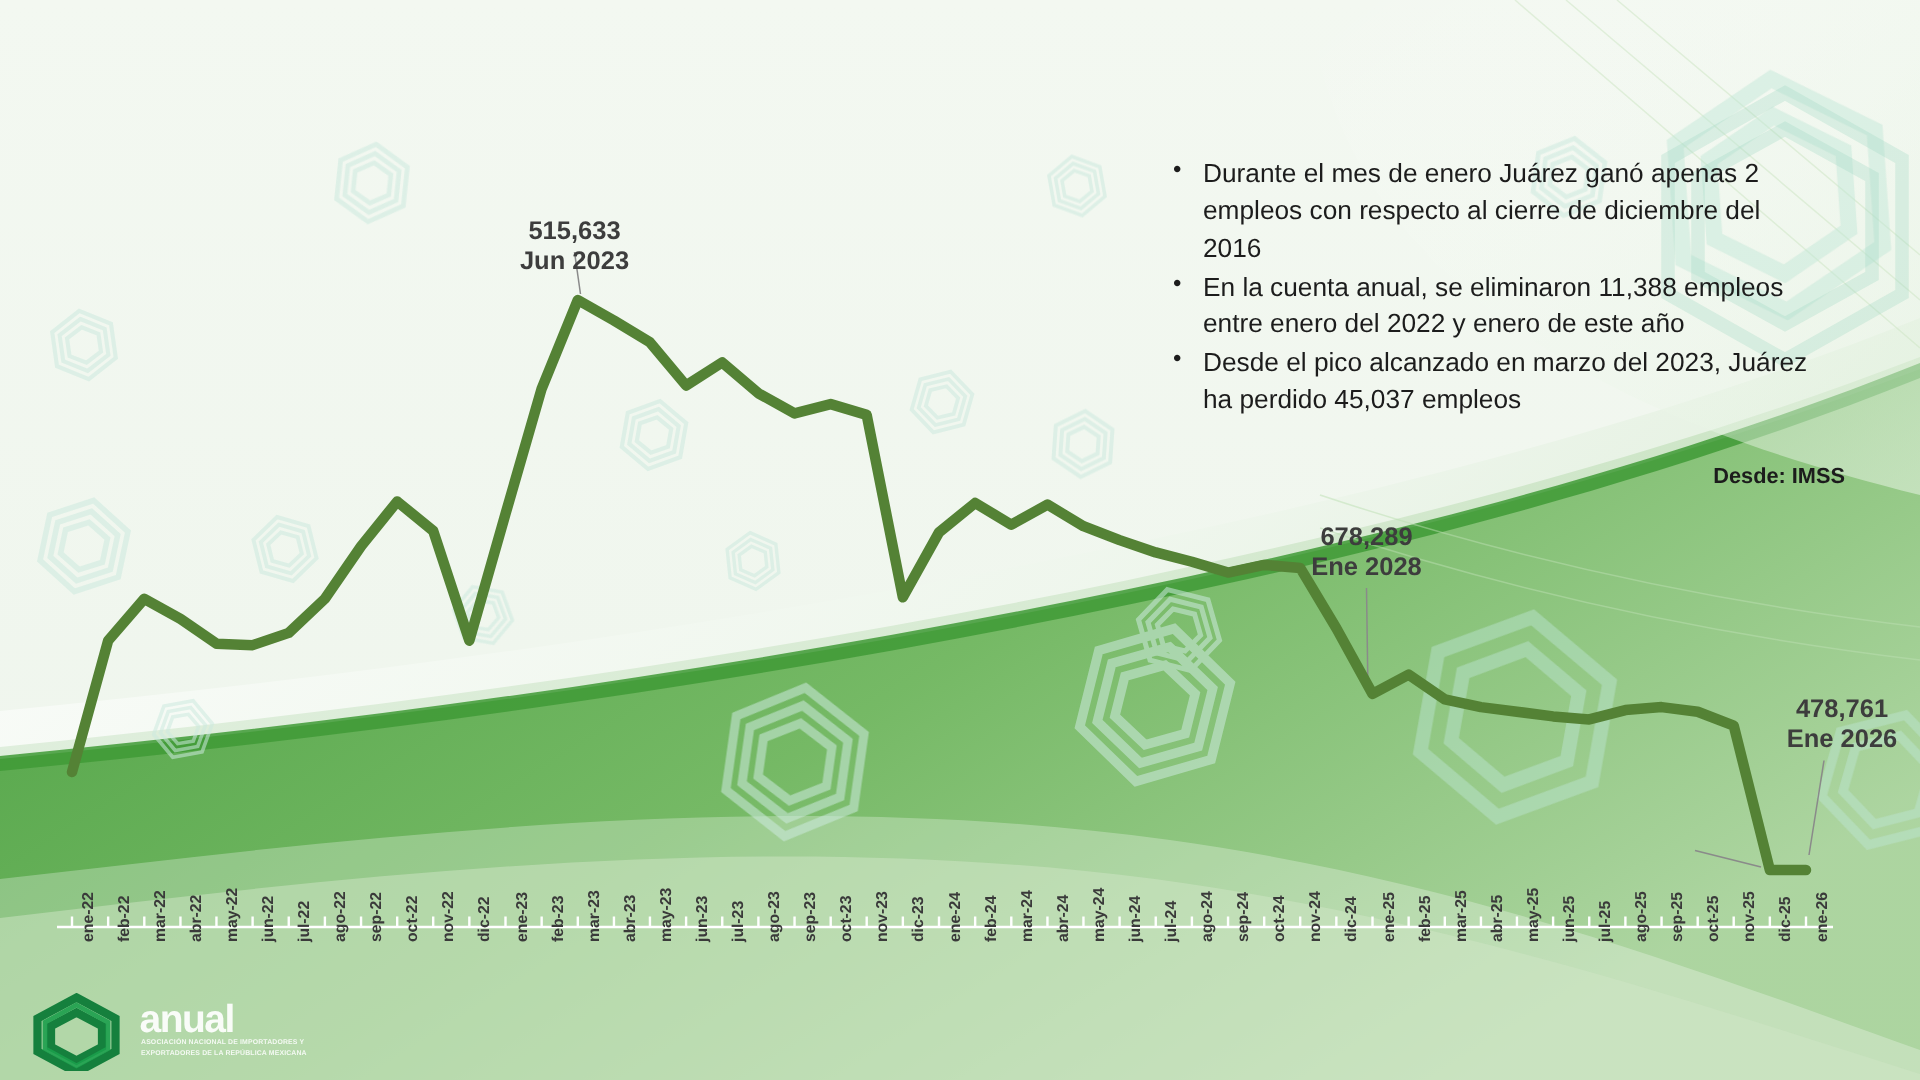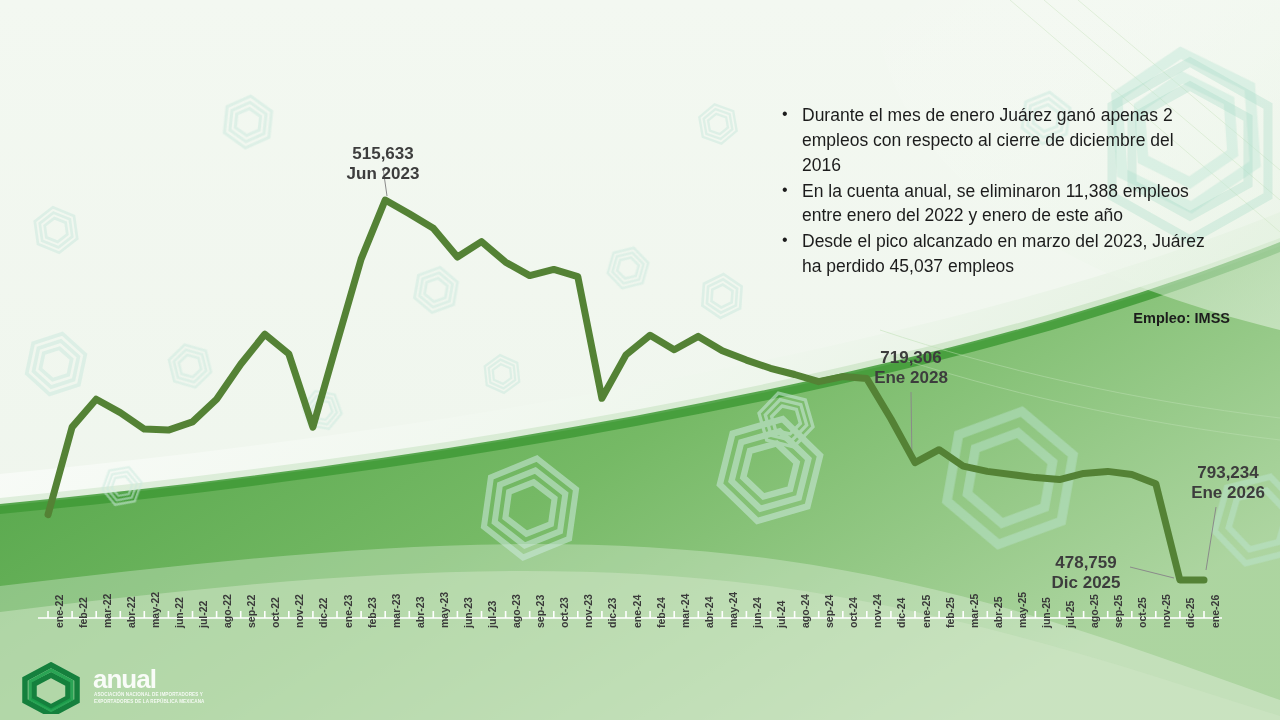--- a/index.html
+++ b/index.html
@@ -184,49 +184,45 @@
     </div>
     <div class="bullet">
       <span class="dot">•</span>
       <span class="btxt">En la cuenta anual, se eliminaron 11,388 empleos entre enero del 2022 y enero de este año</span>
     </div>
     <div class="bullet">
       <span class="dot">•</span>
       <span class="btxt">Desde el pico alcanzado en marzo del 2023, Juárez ha perdido 45,037 empleos</span>
     </div>
   </div>
-  <div class="source">Empleo: IMSS</div>
+  <div class="source">Desde: IMSS</div>
 
   <svg class="bg-layer" id="chart-svg" viewBox="0 0 1280 720" preserveAspectRatio="none">
     <g id="leader-lines" stroke="#7a7a7a" stroke-width="1" fill="none">
         <path d="M383,168 L387,196" stroke="#8a8a8a" stroke-width="1" fill="none"></path>
         <path d="M911,392 L912,462" stroke="#8a8a8a" stroke-width="1" fill="none"></path>
         <path d="M1130,567 L1174,578" stroke="#8a8a8a" stroke-width="1" fill="none"></path>
         <path d="M1216,507 L1206,570" stroke="#8a8a8a" stroke-width="1" fill="none"></path>
       </g>
     <path id="series-path" fill="none" stroke="#548235" stroke-width="7" stroke-linejoin="round" stroke-linecap="round" d="M48.0,514.7 L72.1,427.1 L96.2,399.2 L120.3,412.6 L144.3,429.1 L168.4,430.1 L192.5,421.9 L216.6,399.2 L240.7,364.2 L264.8,334.3 L288.8,353.9 L312.9,427.1 L337.0,342.6 L361.1,259.1 L385.2,200.0 L409.3,213.7 L433.3,228.2 L457.4,257.0 L481.5,241.6 L505.6,262.2 L529.7,275.6 L553.8,269.4 L577.8,276.6 L601.9,398.2 L626.0,354.9 L650.1,335.3 L674.2,349.8 L698.3,336.4 L722.3,350.8 L746.4,360.1 L770.5,368.3 L794.6,374.5 L818.7,381.7 L842.8,376.6 L866.8,378.6 L890.9,418.8 L915.0,462.6 L939.1,449.7 L963.2,466.2 L987.3,471.4 L1011.3,474.5 L1035.4,477.6 L1059.5,479.6 L1083.6,473.4 L1107.7,471.4 L1131.8,474.5 L1155.8,483.7 L1179.9,580.0 L1204.0,580.0"></path>
     <g id="axis-group" stroke="#ffffff" stroke-width="1.6" fill="none">
         <path d="M38,618 L1222,618 M48.0,618 L48.0,611 M72.1,618 L72.1,611 M96.2,618 L96.2,611 M120.3,618 L120.3,611 M144.3,618 L144.3,611 M168.4,618 L168.4,611 M192.5,618 L192.5,611 M216.6,618 L216.6,611 M240.7,618 L240.7,611 M264.8,618 L264.8,611 M288.8,618 L288.8,611 M312.9,618 L312.9,611 M337.0,618 L337.0,611 M361.1,618 L361.1,611 M385.2,618 L385.2,611 M409.3,618 L409.3,611 M433.3,618 L433.3,611 M457.4,618 L457.4,611 M481.5,618 L481.5,611 M505.6,618 L505.6,611 M529.7,618 L529.7,611 M553.8,618 L553.8,611 M577.8,618 L577.8,611 M601.9,618 L601.9,611 M626.0,618 L626.0,611 M650.1,618 L650.1,611 M674.2,618 L674.2,611 M698.3,618 L698.3,611 M722.3,618 L722.3,611 M746.4,618 L746.4,611 M770.5,618 L770.5,611 M794.6,618 L794.6,611 M818.7,618 L818.7,611 M842.8,618 L842.8,611 M866.8,618 L866.8,611 M890.9,618 L890.9,611 M915.0,618 L915.0,611 M939.1,618 L939.1,611 M963.2,618 L963.2,611 M987.3,618 L987.3,611 M1011.3,618 L1011.3,611 M1035.4,618 L1035.4,611 M1059.5,618 L1059.5,611 M1083.6,618 L1083.6,611 M1107.7,618 L1107.7,611 M1131.8,618 L1131.8,611 M1155.8,618 L1155.8,611 M1179.9,618 L1179.9,611 M1204.0,618 L1204.0,611" stroke="#ffffff" stroke-width="1.6" fill="none"></path>
       </g>
   </svg>
 
   <div class="callout" id="callout-0" style="left: 323px; top: 124px; width: 120px; margin-top: 20px;">
     <span>515,633</span>
     <span class="l2">Jun 2023</span>
   </div>
   <div class="callout" id="callout-1" style="left: 851px; top: 348px; width: 120px;">
-    <span>719,306</span>
+    <span>678,289</span>
     <span class="l2">Ene 2028</span>
   </div>
-  <div class="callout" id="callout-2" style="left: 1026px; top: 553px; width: 120px;">
-    <span>478,759</span>
-    <span class="l2">Dic 2025</span>
-  </div>
   <div class="callout" id="callout-3" style="left: 1168px; top: 463px; width: 120px;">
-    <span>793,234</span>
+    <span>478,761</span>
     <span class="l2">Ene 2026</span>
   </div>
 
   <div class="xlabels" id="xlabels">
       <div class="xlab" style="left: 52.5px; top: 628px;">ene-22</div>
       <div class="xlab" style="left: 76.5833px; top: 628px;">feb-22</div>
       <div class="xlab" style="left: 100.667px; top: 628px;">mar-22</div>
       <div class="xlab" style="left: 124.75px; top: 628px;">abr-22</div>
       <div class="xlab" style="left: 148.833px; top: 628px;">may-22</div>
       <div class="xlab" style="left: 172.917px; top: 628px;">jun-22</div>

